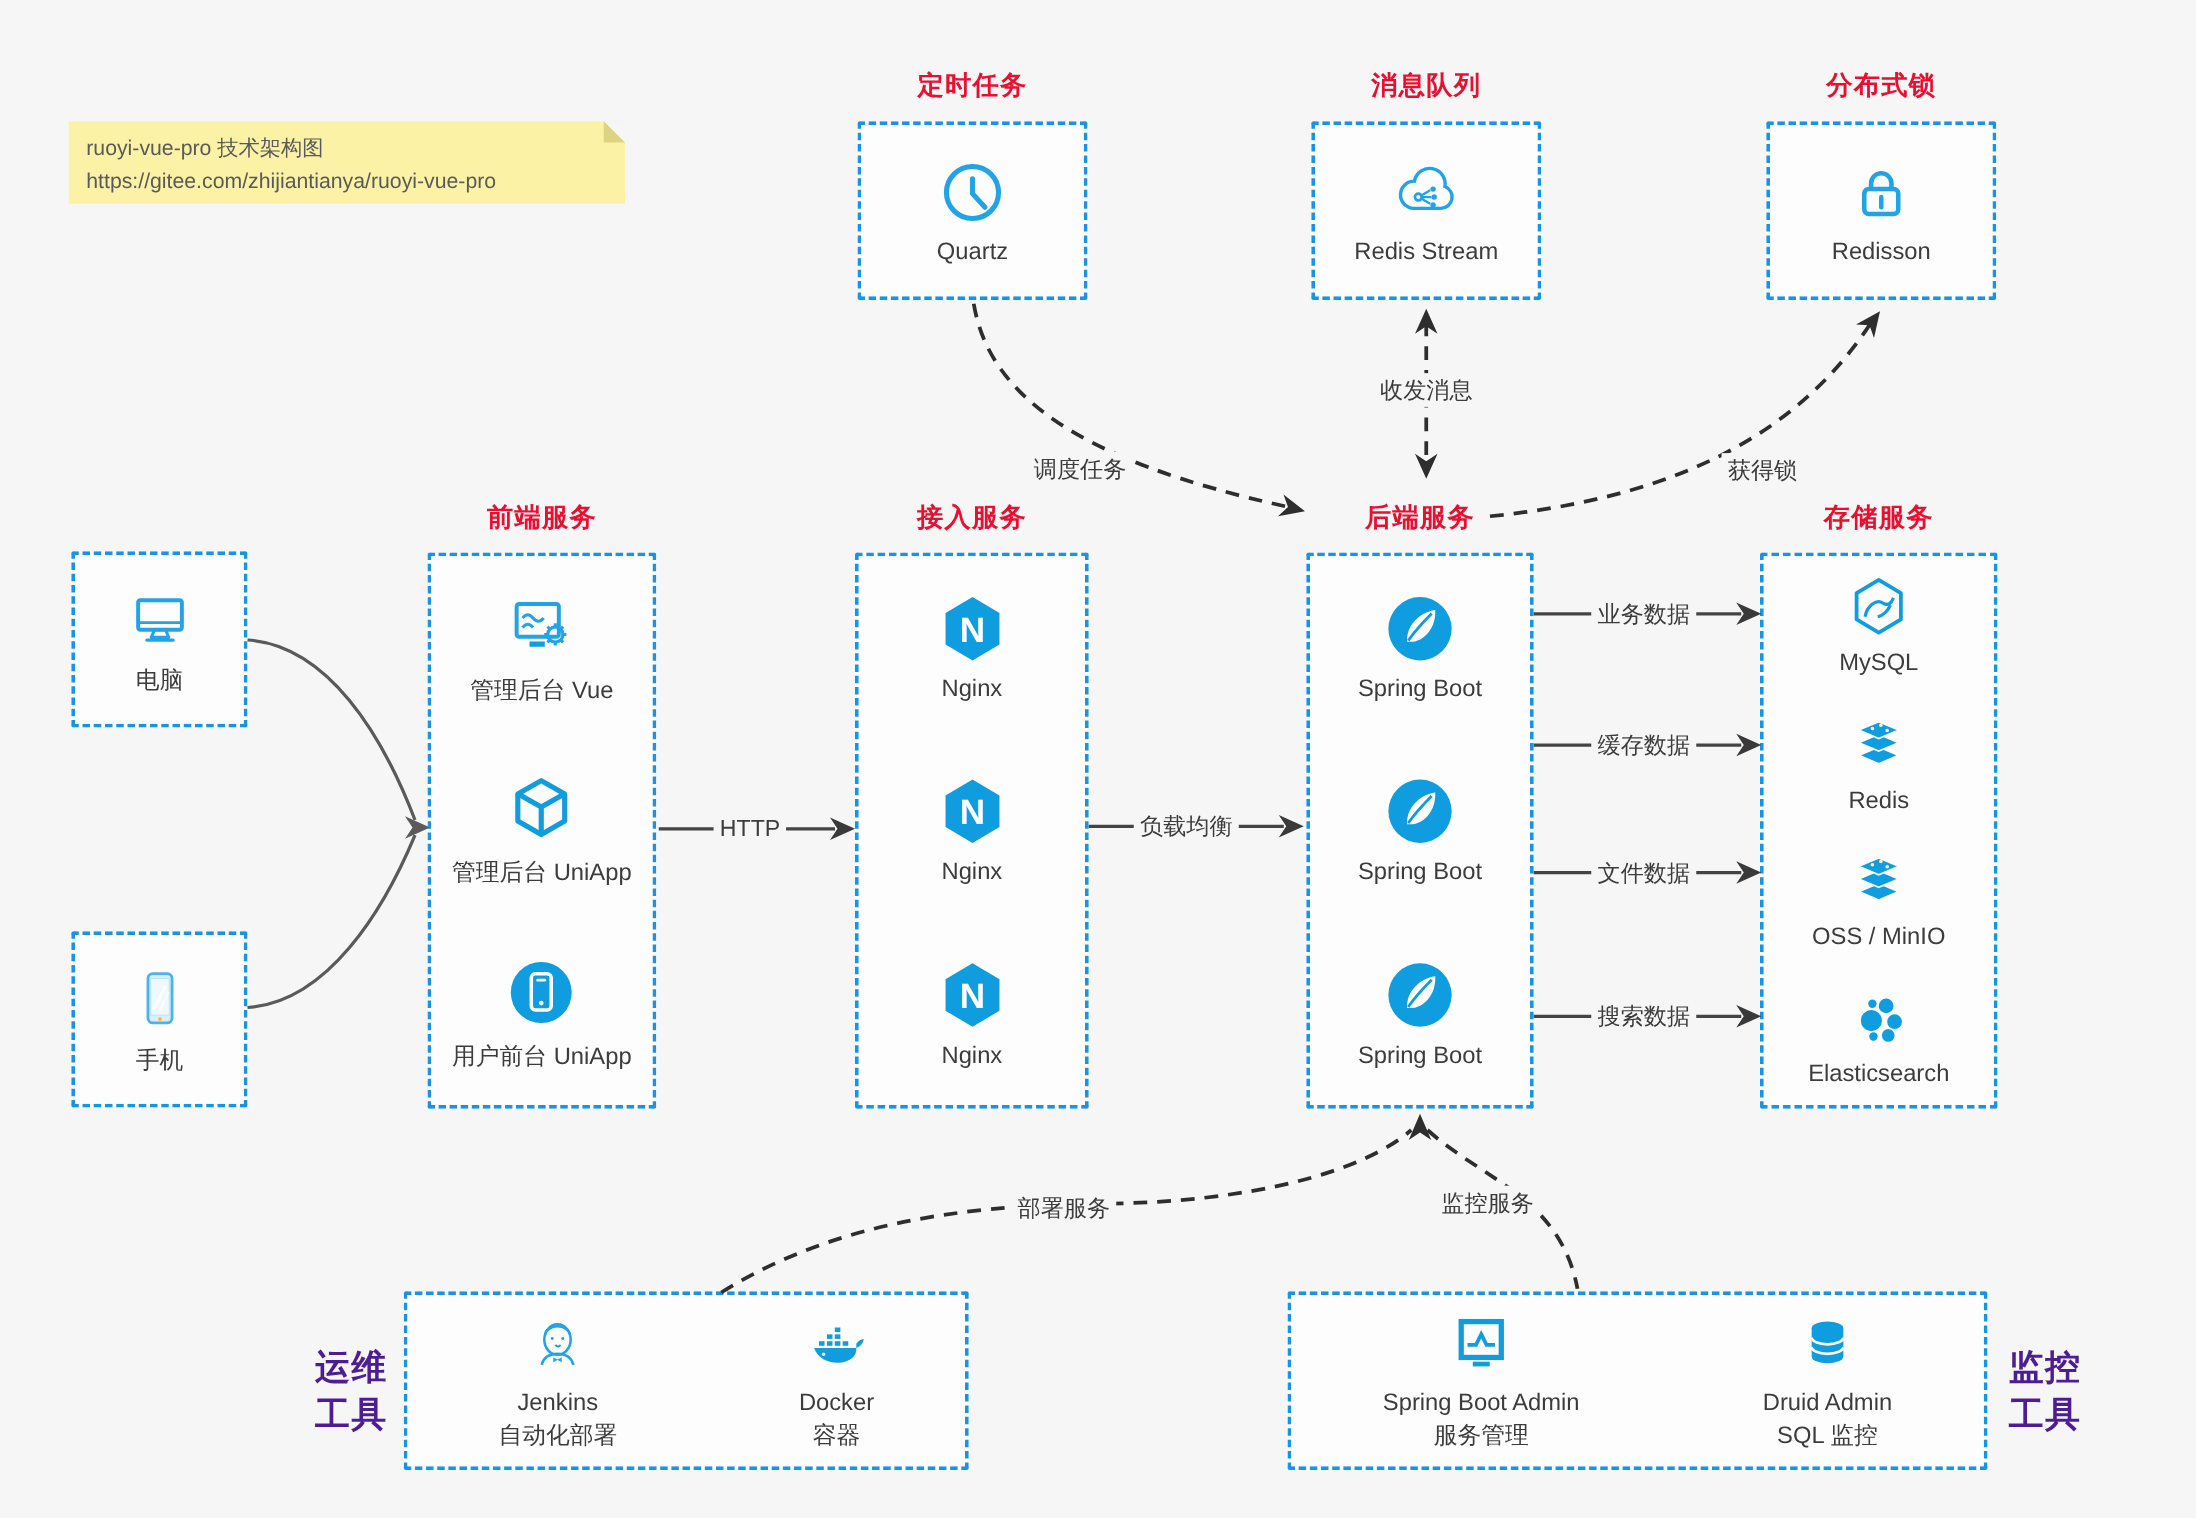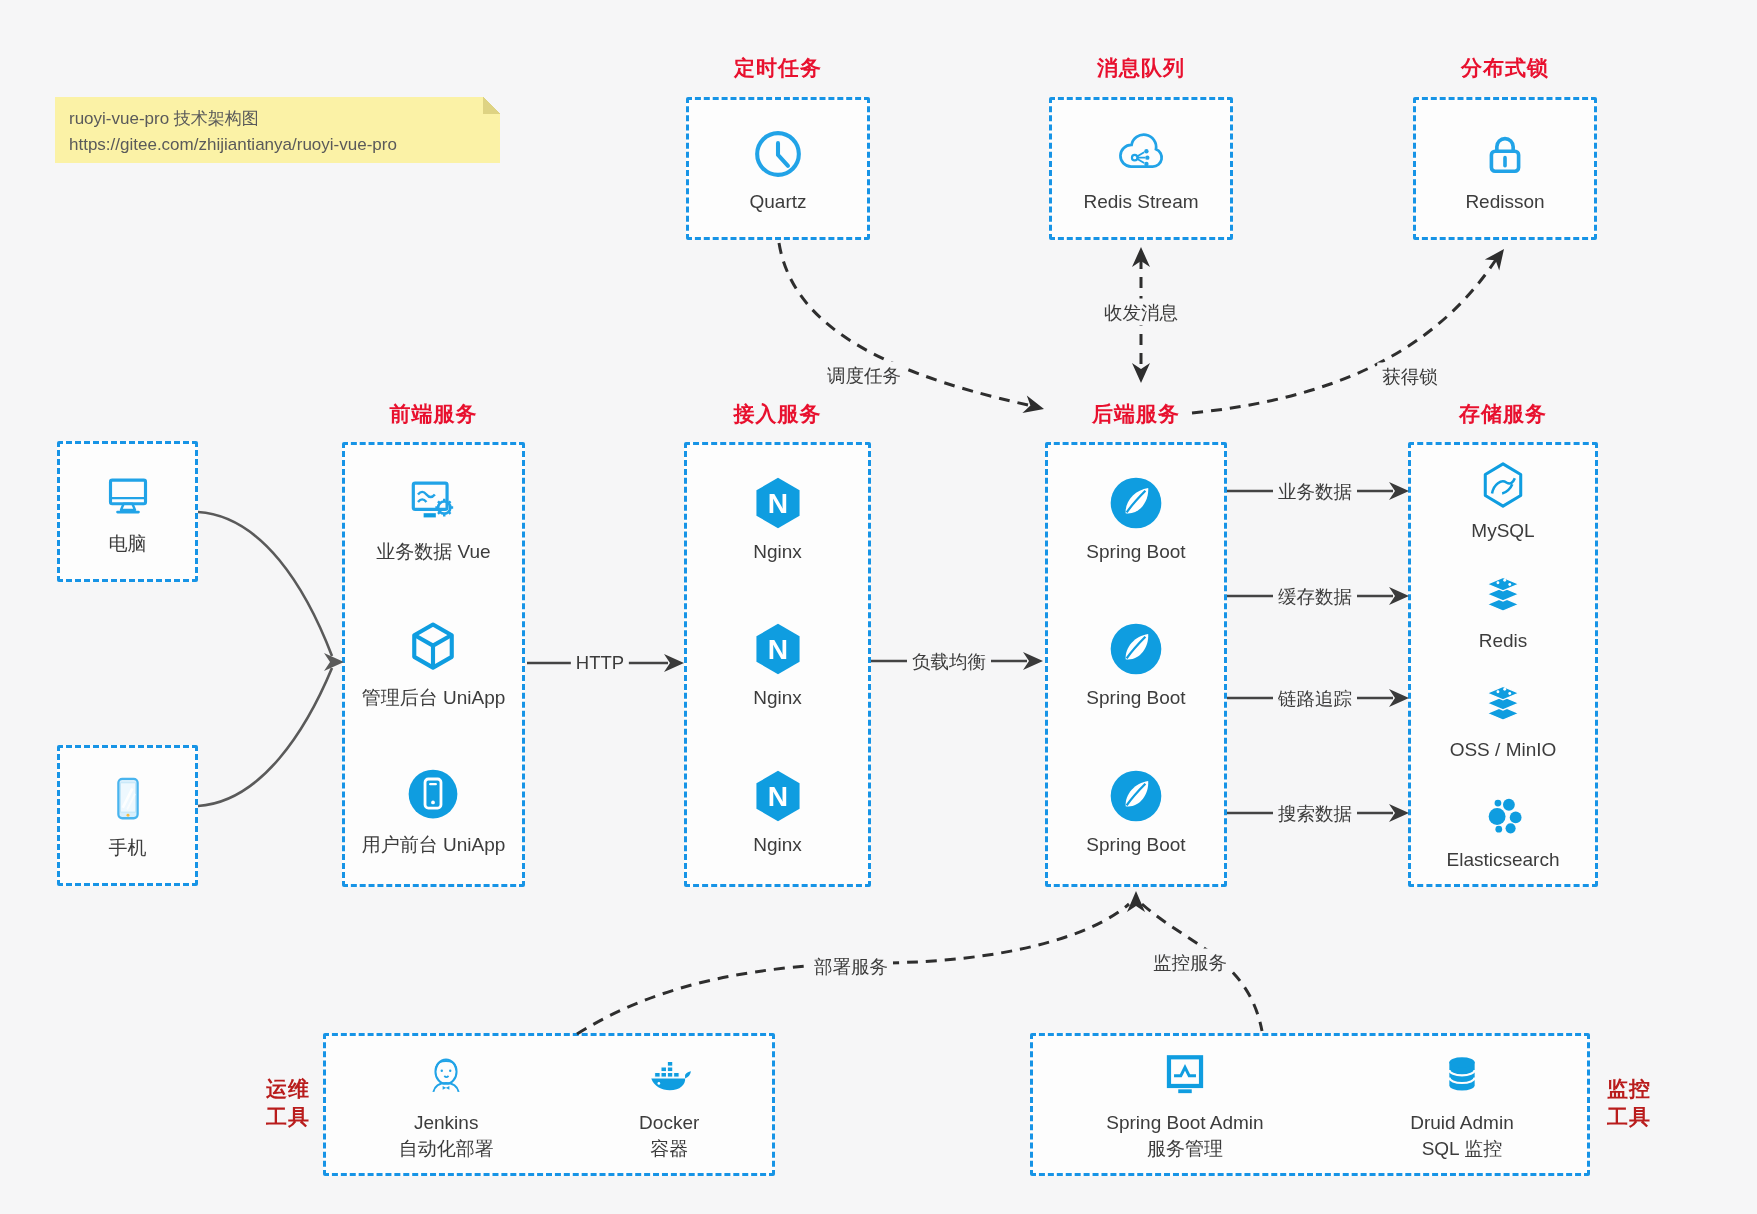--- a/index.html
+++ b/index.html
@@ -8,21 +8,21 @@
   
   .note{position:absolute;left:55px;top:97px;width:445px;height:66px;background:#fbf2a6;
         box-sizing:border-box;padding:9px 0 0 14px;font-size:17px;line-height:1.5;color:#5a5a5a;}
   .note::before{content:'';position:absolute;top:0;right:0;width:17px;height:17px;
         background:linear-gradient(225deg,#f6f6f7 50%,#ded383 50%);}
   
   .box{position:absolute;box-sizing:border-box;border:3px dashed #1794e6;background:#fdfdfd;
        display:flex;flex-direction:column;justify-content:space-around;align-items:center;border-radius:2px;}
   .box.row{flex-direction:row;}
   .g-title{position:absolute;color:#e8102e;font-weight:bold;font-size:21px;text-align:center;letter-spacing:1px;}
-  .side-title{position:absolute;color:#b91c1c;font-weight:bold;font-size:21px;line-height:1.35;letter-spacing:1px;}
+  .side-title{position:absolute;color:#4c1d95;font-weight:bold;font-size:28px;line-height:1.35;letter-spacing:1px;}
   .item{display:flex;flex-direction:column;align-items:center;gap:8px;}
   .item .lbl{font-size:19px;color:#3c3c3c;white-space:nowrap;}
   .item .lbl2{font-size:19px;color:#3c3c3c;text-align:center;line-height:1.32;white-space:nowrap;}
   .ic{display:block;}
   
   svg.overlay{position:absolute;left:0;top:0;z-index:5;pointer-events:none;}
   .edge-label{position:absolute;transform:translate(-50%,-50%);background:#f6f6f7;padding:1px 5px;
         font-size:18.5px;color:#3c3c3c;white-space:nowrap;z-index:6;}
 </style>
 </head>
@@ -116,21 +116,21 @@
       <svg class="ic" width="60" height="60" viewBox="0 0 64 64">
         <rect x="11" y="13" width="36" height="28" rx="2" fill="none" stroke="#21a3e7" stroke-width="3.4"></rect>
         <path d="M16 25 q4.5 -5.5 9 0 q4.5 5.5 9 0" fill="none" stroke="#21a3e7" stroke-width="2.6"></path>
         <path d="M16 33 q4.5 -5.5 9 0" fill="none" stroke="#21a3e7" stroke-width="2.6"></path>
         <circle cx="44" cy="39" r="6.5" fill="none" stroke="#21a3e7" stroke-width="2.8"></circle>
         <g stroke="#21a3e7" stroke-width="2.6">
           <path d="M44 29.5 v3.5 M44 45 v3.5 M34.5 39 h3.5 M50 39 h3.5 M37.3 32.3 l2.5 2.5 M48.2 43.2 l2.5 2.5 M50.7 32.3 l-2.5 2.5 M39.8 43.2 l-2.5 2.5"></path>
         </g>
         <rect x="22" y="45" width="13" height="4.5" fill="#0f9de0"></rect>
       </svg>
-      <div class="lbl">业务数据 Vue</div>
+      <div class="lbl">管理后台 Vue</div>
     </div>
     <div class="item">
       <svg class="ic" width="60" height="60" viewBox="0 0 64 64">
         <path d="M32 8 L52 19.5 V42.5 L32 54 L12 42.5 V19.5 Z" fill="none" stroke="#0f9de0" stroke-width="4.4" stroke-linejoin="round"></path>
         <path d="M32 30.5 V52 M32 30.5 L13.5 20 M32 30.5 L50.5 20" fill="none" stroke="#0f9de0" stroke-width="4.4" stroke-linecap="round"></path>
       </svg>
       <div class="lbl">管理后台 UniApp</div>
     </div>
     <div class="item">
       <svg class="ic" width="60" height="60" viewBox="0 0 64 64">
@@ -336,21 +336,21 @@
     <path d="M577 1034 C660 982 760 964 880 963 C1000 962 1090 938 1129 904" fill="none" stroke="#2e2e2e" stroke-width="3" stroke-dasharray="11 8"></path>
 
     <path d="M1142 904 C1188 945 1248 958 1262 1031" fill="none" stroke="#2e2e2e" stroke-width="3" stroke-dasharray="11 8"></path>
     <polygon points="1136,891 1127,912 1136,906 1145,912" fill="#2e2e2e"></polygon>
   </svg>
 
   <div class="edge-label" style="left:600px;top:663px;">HTTP</div>
   <div class="edge-label" style="left:949px;top:661px;">负载均衡</div>
   <div class="edge-label" style="left:1315px;top:491px;">业务数据</div>
   <div class="edge-label" style="left:1315px;top:596px;">缓存数据</div>
-  <div class="edge-label" style="left:1315px;top:698px;">链路追踪</div>
+  <div class="edge-label" style="left:1315px;top:698px;">文件数据</div>
   <div class="edge-label" style="left:1315px;top:813px;">搜索数据</div>
   <div class="edge-label" style="left:864px;top:375px;">调度任务</div>
   <div class="edge-label" style="left:1141px;top:312px;">收发消息</div>
   <div class="edge-label" style="left:1410px;top:376px;">获得锁</div>
   <div class="edge-label" style="left:851px;top:966px;">部署服务</div>
   <div class="edge-label" style="left:1190px;top:962px;">监控服务</div>
 
 </div>
 
 </body></html>

